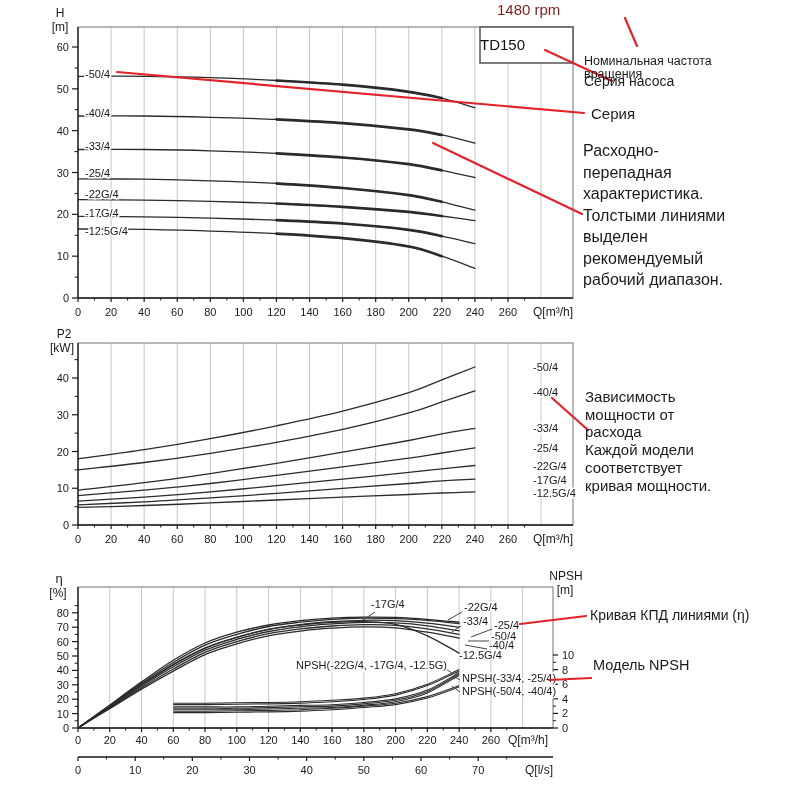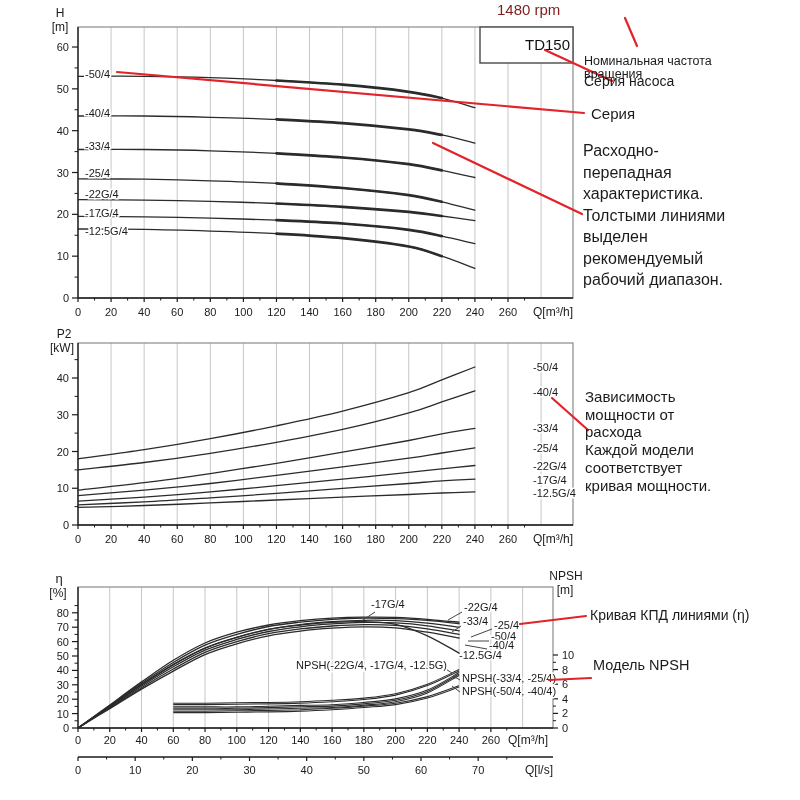--- a/index.html
+++ b/index.html
@@ -2,21 +2,21 @@
 <html><head>
 <meta charset="utf-8">
 <style>
   html,body{margin:0;padding:0;background:#fff;}
   .page{position:relative;width:800px;height:800px;background:#fff;overflow:hidden;
         font-family:"Liberation Sans",sans-serif;}
   svg{position:absolute;left:0;top:0;}
   .ann{position:absolute;color:#1b1b1b;white-space:pre-line;line-height:1.32;}
   #rpm-label{left:497px;top:0;font-size:15px;color:#7f1d1d;}
   #td150-label{left:480px;top:27px;width:93px;height:36px;line-height:36px;
-               text-align:center;font-size:15px;color:#111;padding-left:21px;}
+               font-size:15px;color:#111;}
   #rpm-note{left:584px;top:39px;font-size:12.5px;line-height:13px;margin-top:16px;}
   #series-note{left:584px;top:72px;font-size:14px;}
   #model-note{left:591px;top:104px;font-size:15px;}
   #hq-note{left:583px;top:140px;font-size:16px;line-height:21.5px;}
   #power-note{left:585px;top:388px;font-size:15px;line-height:17.7px;}
   #eff-note{left:590px;top:606px;font-size:14px;}
   #npsh-note{left:593px;top:656px;font-size:14.5px;}
 </style>
 </head>
 <body>

